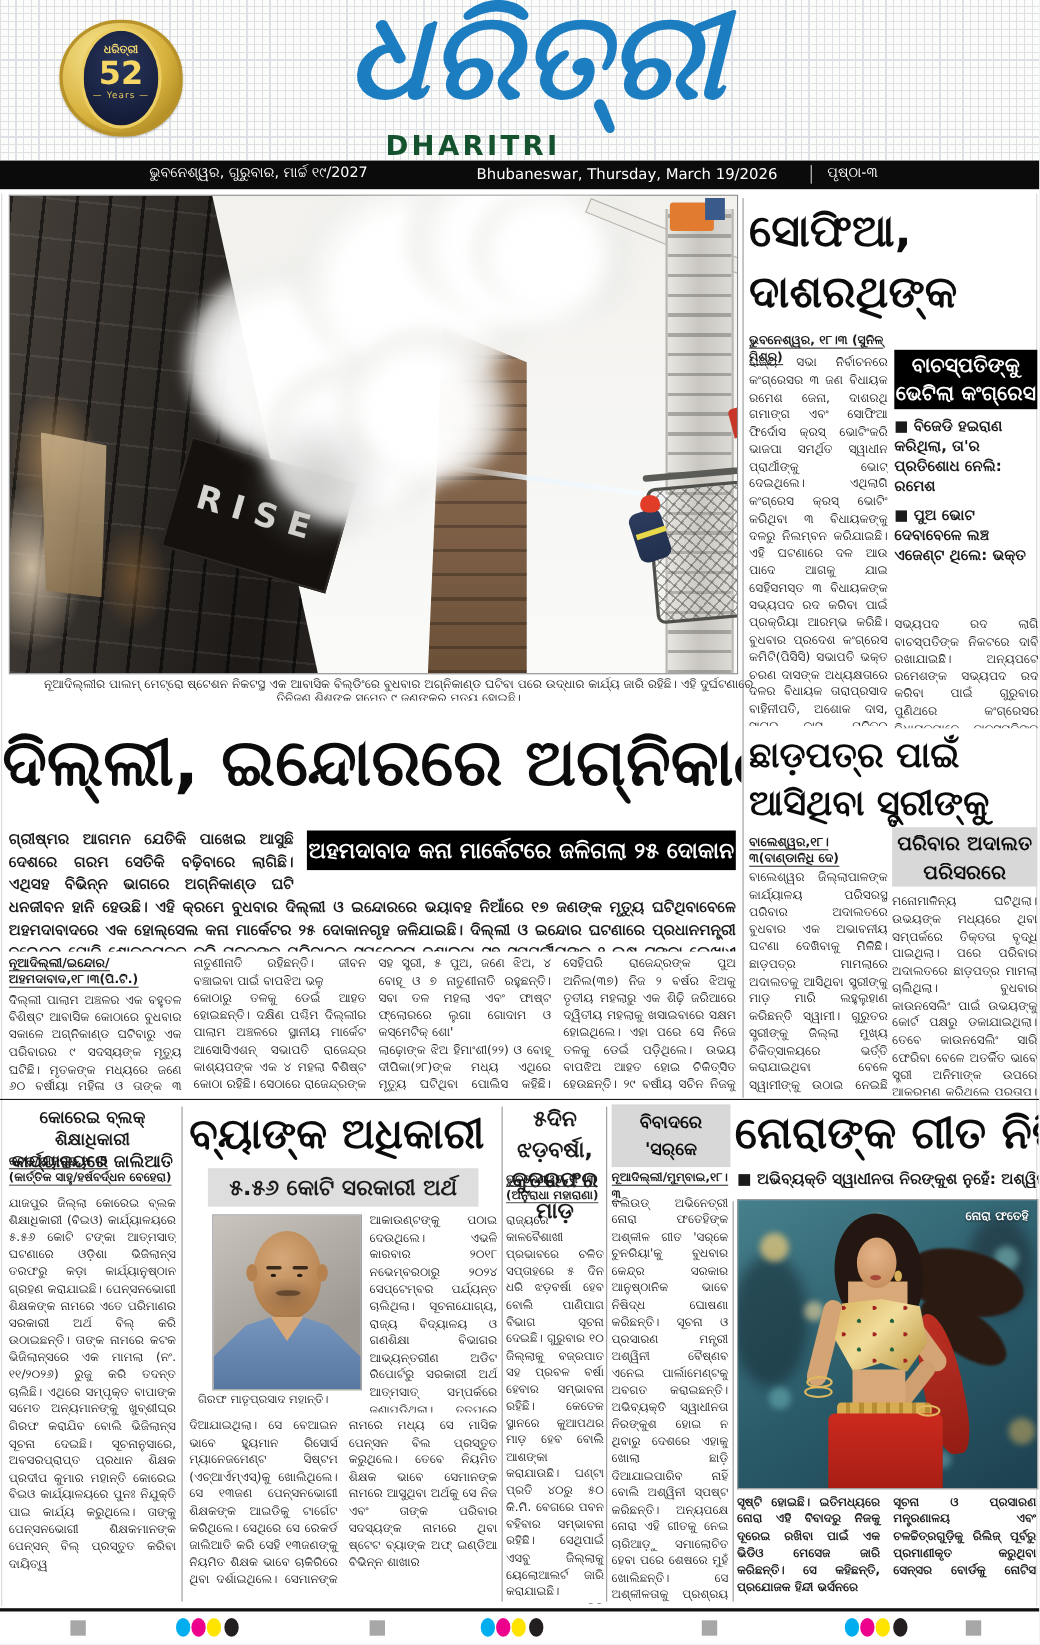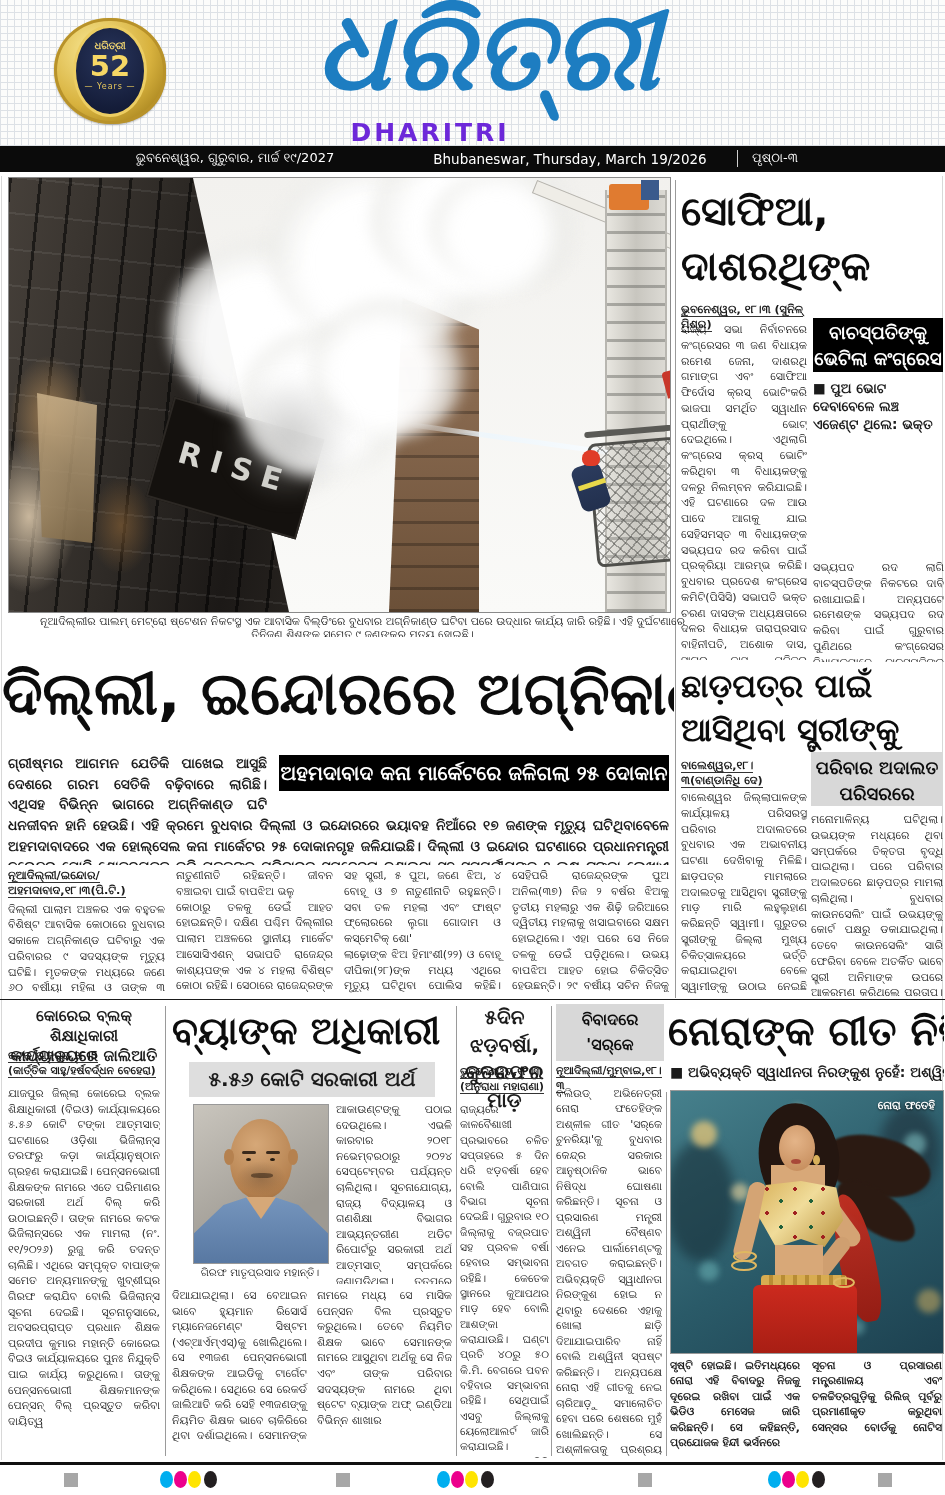--- a/index.html
+++ b/index.html
@@ -16,21 +16,21 @@
     box-shadow:inset 0 0 0 3px #b8922a, 0 1px 2px rgba(0,0,0,.3);}
   .emblem-navy{position:absolute;left:23px;top:9px;width:74px;height:92px;border-radius:50%;
     background:radial-gradient(circle at 50% 35%,#28355c,#141c38 78%);border:3px solid #eccd62;
     text-align:center;box-sizing:border-box;padding-top:12px;}
   .em-t{display:block;font-size:10px;font-weight:700;color:#f0d570;line-height:1.1;}
   .em-n{display:block;font-size:29px;font-weight:800;color:#f6d765;line-height:1.05;}
   .em-y{display:block;font-size:8px;color:#e9c95c;letter-spacing:1px;line-height:1.4;}
   .mast-title{left:268px;top:-10px;width:440px;height:134px;text-align:center;font-size:110px;
     font-weight:800;font-style:italic;color:#1d7dc1;line-height:1.12;overflow:hidden;}
   .mast-sub{left:280px;top:118px;width:300px;text-align:center;font-size:25px;font-weight:800;
-    color:#6d28d9;letter-spacing:3px;}
+    color:#14532d;letter-spacing:3px;}
   .datebar{left:0;top:146px;width:945px;height:26px;background:#0b0b0b;}
   .d-od{left:95px;top:150px;width:280px;text-align:center;font-size:13px;color:#fff;}
   .d-en{left:420px;top:151px;width:300px;text-align:center;font-size:13.5px;color:#fff;}
   .d-div{left:737px;top:150px;width:1px;height:17px;background:#cfcfcf;}
   .d-pg{left:752px;top:150px;width:110px;font-size:13px;color:#fff;}
   
   .edge{width:1px;background:#d8d8d8;top:176px;height:1284px;}
   .vr{width:1px;background:#9a9a9a;}
   .hr-mid{left:0;top:999px;width:945px;height:1px;background:#1a1a1a;}
   .hr-bot{left:0;top:1462px;width:945px;height:3px;background:#101010;}
@@ -112,21 +112,21 @@
   .col-div-right{left:811px;top:812px;width:132px;height:184px;}
   
   .h-korei{left:8px;top:1006px;width:152px;font-size:15.5px;font-weight:800;text-align:center;line-height:1.3;overflow:hidden;}
   .by-korei{left:8px;top:1048px;width:152px;font-size:10.8px;line-height:1.4;}
   .body-korei{left:8px;top:1086px;width:152px;height:372px;font-size:11px;}
   .h-bank{left:172px;top:1004px;width:280px;font-size:38px;text-align:center;line-height:54px;white-space:nowrap;}
   .box-bank{left:189px;top:1062px;width:246px;height:35px;background:#dedede;font-size:20px;font-weight:800;
     text-align:center;line-height:35px;overflow:hidden;}
   .photo-man{left:193px;top:1104px;width:134px;height:158px;border:1px solid #999;overflow:hidden;
     background:linear-gradient(150deg,#c9c5bd,#9d9992 70%);}
-  .cap-man{left:180px;top:1266px;width:160px;font-size:10.5px;text-align:center;overflow:hidden;}
+  .cap-man{left:180px;top:1266px;width:160px;font-size:10.5px;overflow:hidden;}
   .col-bank-side{left:336px;top:1102px;width:116px;height:182px;font-size:11px;}
   .cols-bank{left:172px;top:1288px;width:280px;height:168px;column-count:2;column-gap:10px;column-fill:auto;font-size:11px;}
   .h-weather{left:460px;top:1004px;width:89px;font-size:20px;font-weight:800;text-align:center;line-height:1.38;overflow:hidden;}
   .by-weather{left:460px;top:1064px;width:89px;font-size:10.8px;line-height:1.4;}
   .body-weather{left:460px;top:1102px;width:89px;height:356px;font-size:10.8px;}
   .box-nora{left:556px;top:1004px;width:108px;height:57px;font-size:16px;line-height:1.55;padding-top:4px;}
   .h-nora{left:668px;top:1002px;width:276px;font-size:40px;text-align:center;line-height:58px;white-space:nowrap;}
   .by-nora{left:556px;top:1064px;width:108px;font-size:10.8px;}
   .bullet-nora{left:670px;top:1064px;width:274px;font-size:14px;font-weight:800;overflow:hidden;white-space:nowrap;}
   .col-nora-left{left:556px;top:1086px;width:106px;height:372px;font-size:10.9px;}
@@ -251,20 +251,21 @@
     <p class="bp">କୋଠାରୁ ତଳକୁ ଡେଇଁ ଆହତ ହୋଇଛନ୍ତି। ଦକ୍ଷିଣ ପଶ୍ଚିମ ଦିଲ୍ଲୀର ପାଲାମ ଅଞ୍ଚଳରେ ସ୍ଥାନୀୟ ମାର୍କେଟ ଆସୋସିଏଶନ୍ ସଭାପତି ରାଜେନ୍ଦ୍ର କାଶ୍ୟପଙ୍କ ଏକ ୪ ମହଲା ବିଶିଷ୍ଟ କୋଠା ରହିଛି। ସେଠାରେ ରାଜେନ୍ଦ୍ରଙ୍କ ସହ ସ୍ତ୍ରୀ, ୫ ପୁଅ, ଜଣେ ଝିଅ, ୪ ବୋହୂ ଓ ୭ ନାତୁଣୀନାତି ରହୁଛନ୍ତି। ସବା ତଳ ମହଲା ଏବଂ ଫାଷ୍ଟ ଫ୍ଲୋରରେ ଲୁଗା ଗୋଦାମ ଓ କସ୍‌ମେଟିକ୍ ଶୋ'</p>
     <p class="bp">ଲାଢ଼ୋଙ୍କ ଝିଅ ହିମାଂଶୀ(୨୨) ଓ ବୋହୂ ଦୀପିକା(୨୮)ଙ୍କ ମଧ୍ୟ ଏଥିରେ ମୃତ୍ୟୁ ଘଟିଥିବା ପୋଲିସ କହିଛି। ସେହିପରି ରାଜେନ୍ଦ୍ରଙ୍କ ପୁଅ ଅନିଲ(୩୭) ନିଜ ୨ ବର୍ଷର ଝିଅକୁ ତୃତୀୟ ମହଲାରୁ ଏକ ଶିଢ଼ି ଜରିଆରେ ଦ୍ୱିତୀୟ ମହଲାକୁ ଖସାଇବାରେ ସକ୍ଷମ ହୋଇଥିଲେ। ଏହା ପରେ ସେ ନିଜେ ତଳକୁ ଡେଇଁ ପଡ଼ିଥିଲେ। ଉଭୟ ବାପଝିଅ ଆହତ ହୋଇ ଚିକିତ୍ସିତ ହେଉଛନ୍ତି। ୨୯ ବର୍ଷୀୟ ସଚିନ ନିଜକୁ ବଞ୍ଚାଇବା ପାଇଁ ଅନ୍ୟ ଏକ କୋଠାକୁ ଡେଇଁ ପଡ଼ିଥିଲେ। ତାଙ୍କ ଶରୀରର ୯୪% ଜଳିଯାଇଛି। ତାଙ୍କୁ ସଫଦରଜଙ୍ଗ</p>
 
   </div>
 
   <div class="abs h-congress hl">ସୋଫିଆ, ଦାଶରଥିଙ୍କ ସଭ୍ୟପଦ ରଦ ଦାବି</div>
   <div class="abs by-congress byl"><span>ଭୁବନେଶ୍ୱର, ୧୮।୩ (ସୁନିଳ୍ ମିଶ୍ର)</span></div>
   <div class="abs box-congress blackbox">ବାଚସ୍ପତିଙ୍କୁ ଭେଟିଲା କଂଗ୍ରେସ ଟିମ୍</div>
   <div class="abs col-cong-left bt">ରାଜ୍ୟ ସଭା ନିର୍ବାଚନରେ କଂଗ୍ରେସର ୩ ଜଣ ବିଧାୟକ ରମେଶ ଜେନା, ଦାଶରଥି ଗମାଙ୍ଗ ଏବଂ ସୋଫିଆ ଫିର୍ଦୋସ କ୍ରସ୍ ଭୋଟିଂକରି ଭାଜପା ସମର୍ଥିତ ସ୍ୱାଧୀନ ପ୍ରାର୍ଥୀଙ୍କୁ ଭୋଟ୍ ଦେଇଥିଲେ। ଏଥିଲାଗି କଂଗ୍ରେସ କ୍ରସ୍ ଭୋଟିଂ କରିଥିବା ୩ ବିଧାୟକଙ୍କୁ ଦଳରୁ ନିଲମ୍ବନ କରିଯାଇଛି। ଏହି ଘଟଣାରେ ଦଳ ଆଉ ପାଦେ ଆଗକୁ ଯାଇ ସେହିସମସ୍ତ ୩ ବିଧାୟକଙ୍କ ସଭ୍ୟପଦ ରଦ କରିବା ପାଇଁ ପ୍ରକ୍ରିୟା ଆରମ୍ଭ କରିଛି। ବୁଧବାର ପ୍ରଦେଶ କଂଗ୍ରେସ କମିଟି(ପିସିସି) ସଭାପତି ଭକ୍ତ ଚରଣ ଦାସଙ୍କ ଅଧ୍ୟକ୍ଷତାରେ ଦଳର ବିଧାୟକ ତାରାପ୍ରସାଦ ବାହିନୀପତି, ଅଶୋକ ଦାସ, ସାଗର ଦାସ, ପବିତ୍ର ସାରଙ୍ଗୀ, ମଙ୍ଗୁ ଖିଲ ଏବଂ ସି.ଏସ୍. ରାଜନ ଏକ୍କା ପ୍ରମୁଖ ବାଚସ୍ପତିଙ୍କୁ ଭେଟିଛନ୍ତି। ଏହି ଅବସରରେ ଦଳ ପକ୍ଷରୁ ସୋଫିଆ ଏବଂ ଦାଶରଥିଙ୍କୁ ସମ୍ବିଧାନର ପରିଚ୍ଛେଦ ୧୦ ଅନୁଯାୟୀ ବିଧାନସଭା ସଭ୍ୟ ପଦ ରଦ କରିବାକୁ ନିବେଦନ କରାଯାଇଛି। ଏହି ୨ ବିଧାୟକ ଦଳୀୟ ଶୃଙ୍ଖଳା ଭଙ୍ଗକରିବା, ଦଳୀୟ ନୀତିକୁ ସର୍ବସାଧାରଣରେ ଚ୍ୟାଲେଞ୍ଜ କରିବା ଏବଂ ଦଳର କ୍ଷତି ହେବା ଭଳି ଘଟଣା ଘଟାଇ ଥିବା ଉଲ୍ଲେଖକରି ସେମାନଙ୍କ ବିରୋଧରେ</div>
   <div class="abs bullets">
+    <div class="bullet"><span>■</span> <span>ବିଜେଡି ହଇରାଣ କରିଥିଲା, ତା'ର ପ୍ରତିଶୋଧ ନେଲି: ରମେଶ</span></div>
     <div class="bullet"><span>■</span> <span>ପୁଅ ଭୋଟ ଦେବାବେଳେ ଲଞ୍ଚ ଏଜେଣ୍ଟ ଥିଲେ: ଭକ୍ତ</span></div>
   </div>
   <div class="abs col-cong-right bt"><span>ସଭ୍ୟପଦ ରଦ ଲାଗି ବାଚସ୍ପତିଙ୍କ ନିକଟରେ ଦାବି ରଖାଯାଇଛି। ଅନ୍ୟପଟେ ରମେଶଙ୍କ ସଭ୍ୟପଦ ରଦ କରିବା ପାଇଁ ଗୁରୁବାର ପୁଣିଥରେ କଂଗ୍ରେସର ବିଧାୟକମାନେ ବାଚସ୍ପତିଙ୍କ ନିକଟରେ ଫେରାଦ ହେବେ ବୋଲି ଜଣାପଡ଼ିଛି। ଅନ୍ୟ ୨ ବିଧାୟକଙ୍କୁ ଦଳ ବିରୋଧୀ କାର୍ଯ୍ୟକ୍ରମ ଯାହା କରିଛନ୍ତି ସେଲାଗି କାରଣ ଦର୍ଶାଅ ନୋଟିସ ଜାରି କରାଯିବା ସମୟରେ ରମେଶଙ୍କ ନଁା ସେଥିରେ ନ ଥିଲା। ରମେଶଙ୍କୁ କାରଣ ଦର୍ଶାଅ</span> </div>
 
   <div class="abs h-divorce hl">ଛାଡ଼ପତ୍ର ପାଇଁ ଆସିଥିବା ସ୍ତ୍ରୀଙ୍କୁ ଲହୁଲୁହାଣ କଲେ ସ୍ୱାମୀ</div>
   <div class="abs by-divorce byl"><span>ବାଲେଶ୍ୱର,୧୮।୩(ବାଣ୍ଡାନିଧି ଦେ)</span></div>
   <div class="abs box-divorce graybox">ପରିବାର ଅଦାଲତ ପରିସରରେ ହାଇଡ୍ରାମା</div>
   <div class="abs col-div-left bt">ବାଲେଶ୍ୱର ଜିଲ୍ଲାପାଳଙ୍କ କାର୍ଯ୍ୟାଳୟ ପରିସରସ୍ଥ ପରିବାର ଅଦାଲତରେ ବୁଧବାର ଏକ ଅଭାବନୀୟ ଘଟଣା ଦେଖିବାକୁ ମିଳିଛି। ଛାଡ଼ପତ୍ର ମାମଲାରେ ଅଦାଲତକୁ ଆସିଥିବା ସ୍ତ୍ରୀଙ୍କୁ ମାଡ଼ ମାରି ଲହୁଲୁହାଣ କରିଛନ୍ତି ସ୍ୱାମୀ। ଗୁରୁତର ସ୍ତ୍ରୀଙ୍କୁ ଜିଲ୍ଲା ମୁଖ୍ୟ ଚିକିତ୍ସାଳୟରେ ଭର୍ତ୍ତି କରାଯାଇଥିବା ବେଳେ ସ୍ୱାମୀଙ୍କୁ ଉଠାଇ ନେଇଛି ସହଦେବଖୁଣ୍ଟା ଥାନା ପୋଲିସ। ଜିଲ୍ଲାପାଳଙ୍କ କାର୍ଯ୍ୟାଳୟ ସମ୍ମୁଖ ମୁଖ୍ୟଚାନ୍ଦିରେ ସ୍ୱାମୀ-ସ୍ତ୍ରୀଙ୍କ ମଧ୍ୟରେ ଏଭଳି ହାଇଡ୍ରାମା ଚର୍ଚ୍ଚାର ବିଷୟ ହୋଇଛି। ବାଲେଶ୍ୱର ସଦର ବ୍ଲକ ଛାନୁଆ ଅଞ୍ଚଳର ପ୍ରତାପ ଜେନାଙ୍କ ସହ ବସ୍ତା ଥାନା ଅଞ୍ଚଳର ଅନିମା ଜେନାଙ୍କର ବିବାହ ହୋଇଥିଲା। ସେମାନଙ୍କର ୨ ପୁଅ ଅଛନ୍ତି। ବିବାହର ଦୀର୍ଘବର୍ଷ ପରେ ଉଭୟଙ୍କ ମଧ୍ୟରେ</div>
   <div class="abs col-div-right bt"><span>ମନୋମାଳିନ୍ୟ ଘଟିଥିଲା। ଉଭୟଙ୍କ ମଧ୍ୟରେ ଥିବା ସମ୍ପର୍କରେ ତିକ୍ତତା ବୃଦ୍ଧି ପାଇଥିଲା। ପରେ ପରିବାର ଅଦାଲତରେ ଛାଡ଼ପତ୍ର ମାମଲା ଚାଲିଥିଲା। ବୁଧବାର କାଉନସେଲିଂ ପାଇଁ ଉଭୟଙ୍କୁ କୋର୍ଟ ପକ୍ଷରୁ ଡକାଯାଇଥିଲା। ତେବେ କାଉନସେଲିଂ ସାରି ଫେରିବା ବେଳେ ଅତର୍କିତ ଭାବେ ସ୍ତ୍ରୀ ଅନିମାଙ୍କ ଉପରେ ଆକ୍ରମଣ କରିଥିଲେ ପ୍ରତାପ। ଏକ ଜୋଡ଼ାଳ ବେଞ୍ଚ ଆଣି ସ୍ତ୍ରୀଙ୍କ ମୁଣ୍ଡ ଗୋଡ଼କୁ ଆକ୍ରମଣ କରିଥିଲେ। ଫଳରେ ଅନିମାଙ୍କ ମୁଣ୍ଡ ଗୋଡ଼ରୁ ପ୍ରବଳ ରକ୍ତସ୍ରାବ ହୋଇଥିଲା। ତାଙ୍କ ଚିତ୍କାର ଶୁଣି ସାଧାରଣ ଲୋକେ ପ୍ରତାପଙ୍କୁ ଅଟକାଇବା ସହ ଅନିମାଙ୍କୁ ଉଦ୍ଧାର</span> </div>
 

